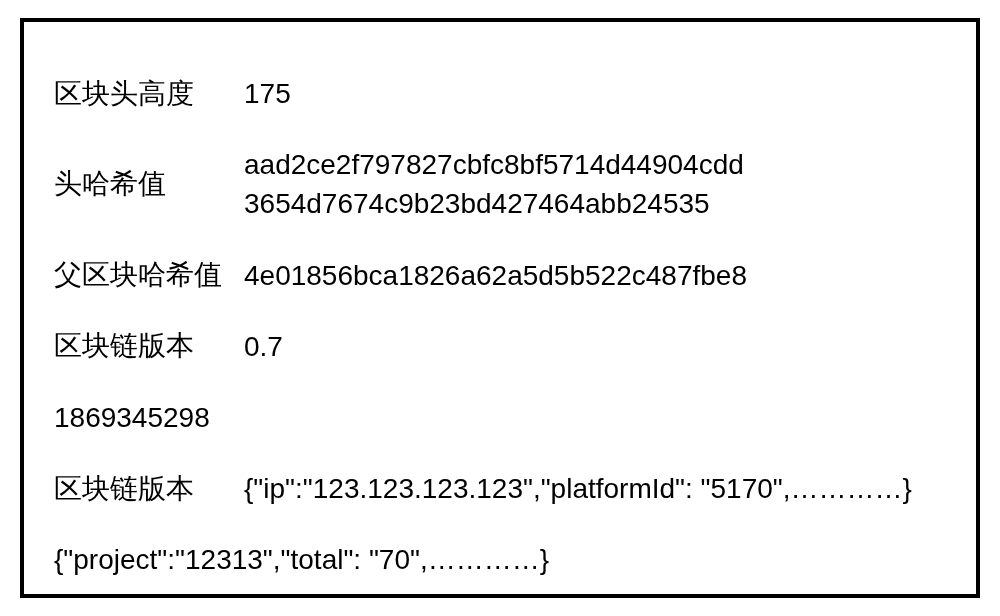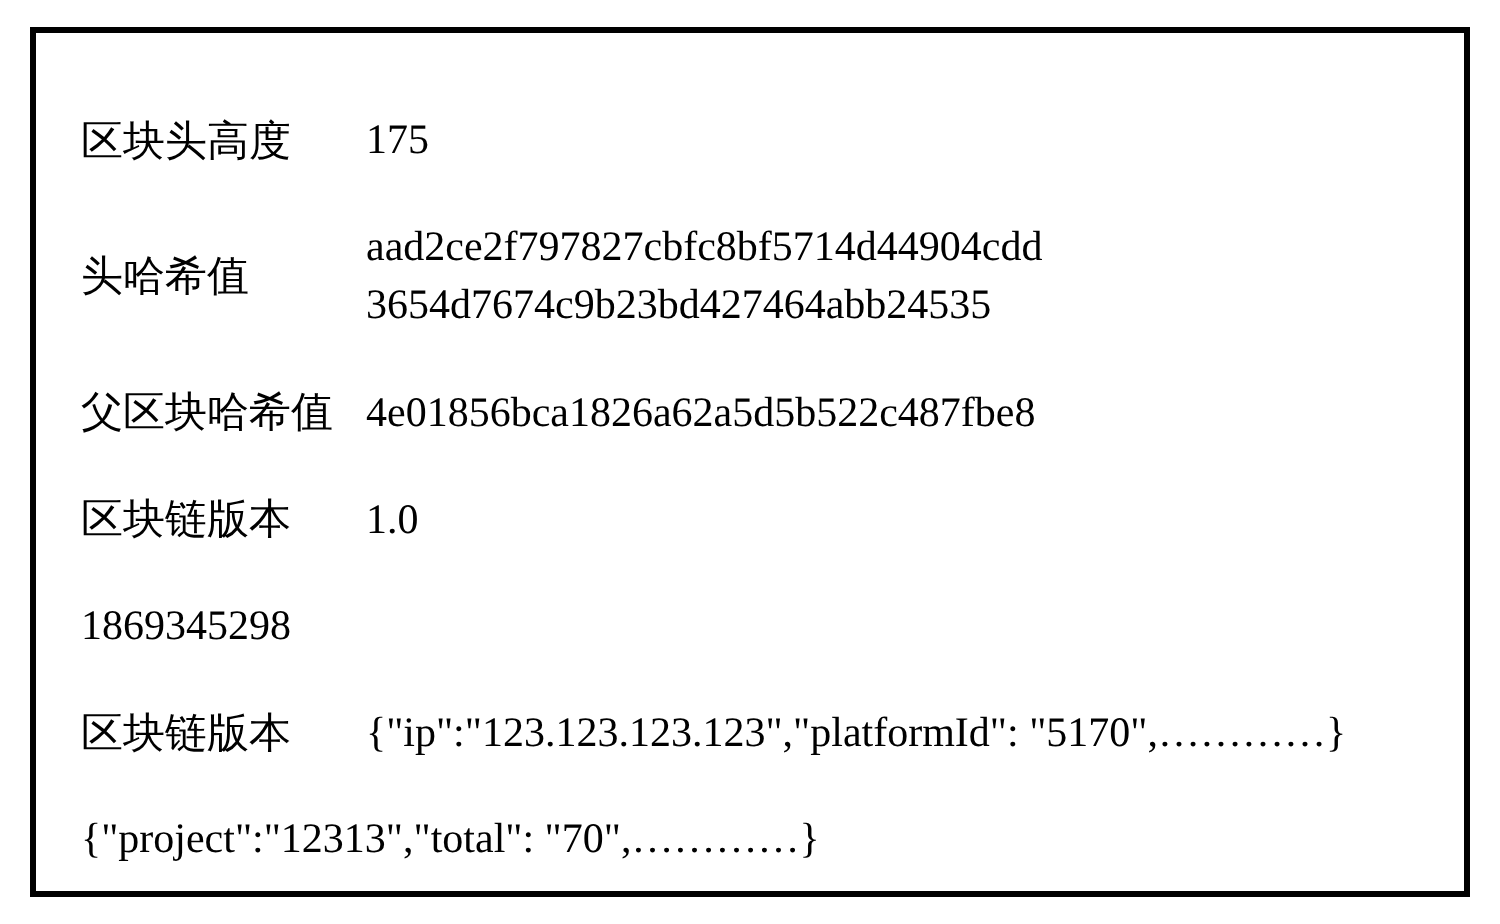--- a/index.html
+++ b/index.html
@@ -33,21 +33,21 @@
       width: 190px;
       flex-shrink: 0;
       font-size: 28px;
       color: #000000;
       display: flex;
       align-items: center;
     }
     .value {
       font-size: 28px;
       color: #000000;
-      font-family: Liberation Serif, serif;
+      font-family: Liberation Sans, sans-serif;
       line-height: 1.4;
       word-break: break-all;
     }
     .row.multiline .label {
       align-self: center;
     }
   </style>
 </head>
 <body>
 
@@ -67,21 +67,21 @@
 
   <div class="row multiline">
     <div class="label">父区块哈希值</div>
     <div class="value">
       <div>4e01856bca1826a62a5d5b522c487fbe8</div>
     </div>
   </div>
 
   <div class="row">
     <div class="label">区块链版本</div>
-    <div class="value">1.0</div>
+    <div class="value">0.7</div>
   </div>
 
   <div class="row">
     <div class="value">1869345298</div>
   </div>
 
   <div class="row">
     <div class="label">区块链版本</div>
     <div class="value">{"ip":"123.123.123.123","platformId": "5170",…………}</div>
   </div>

